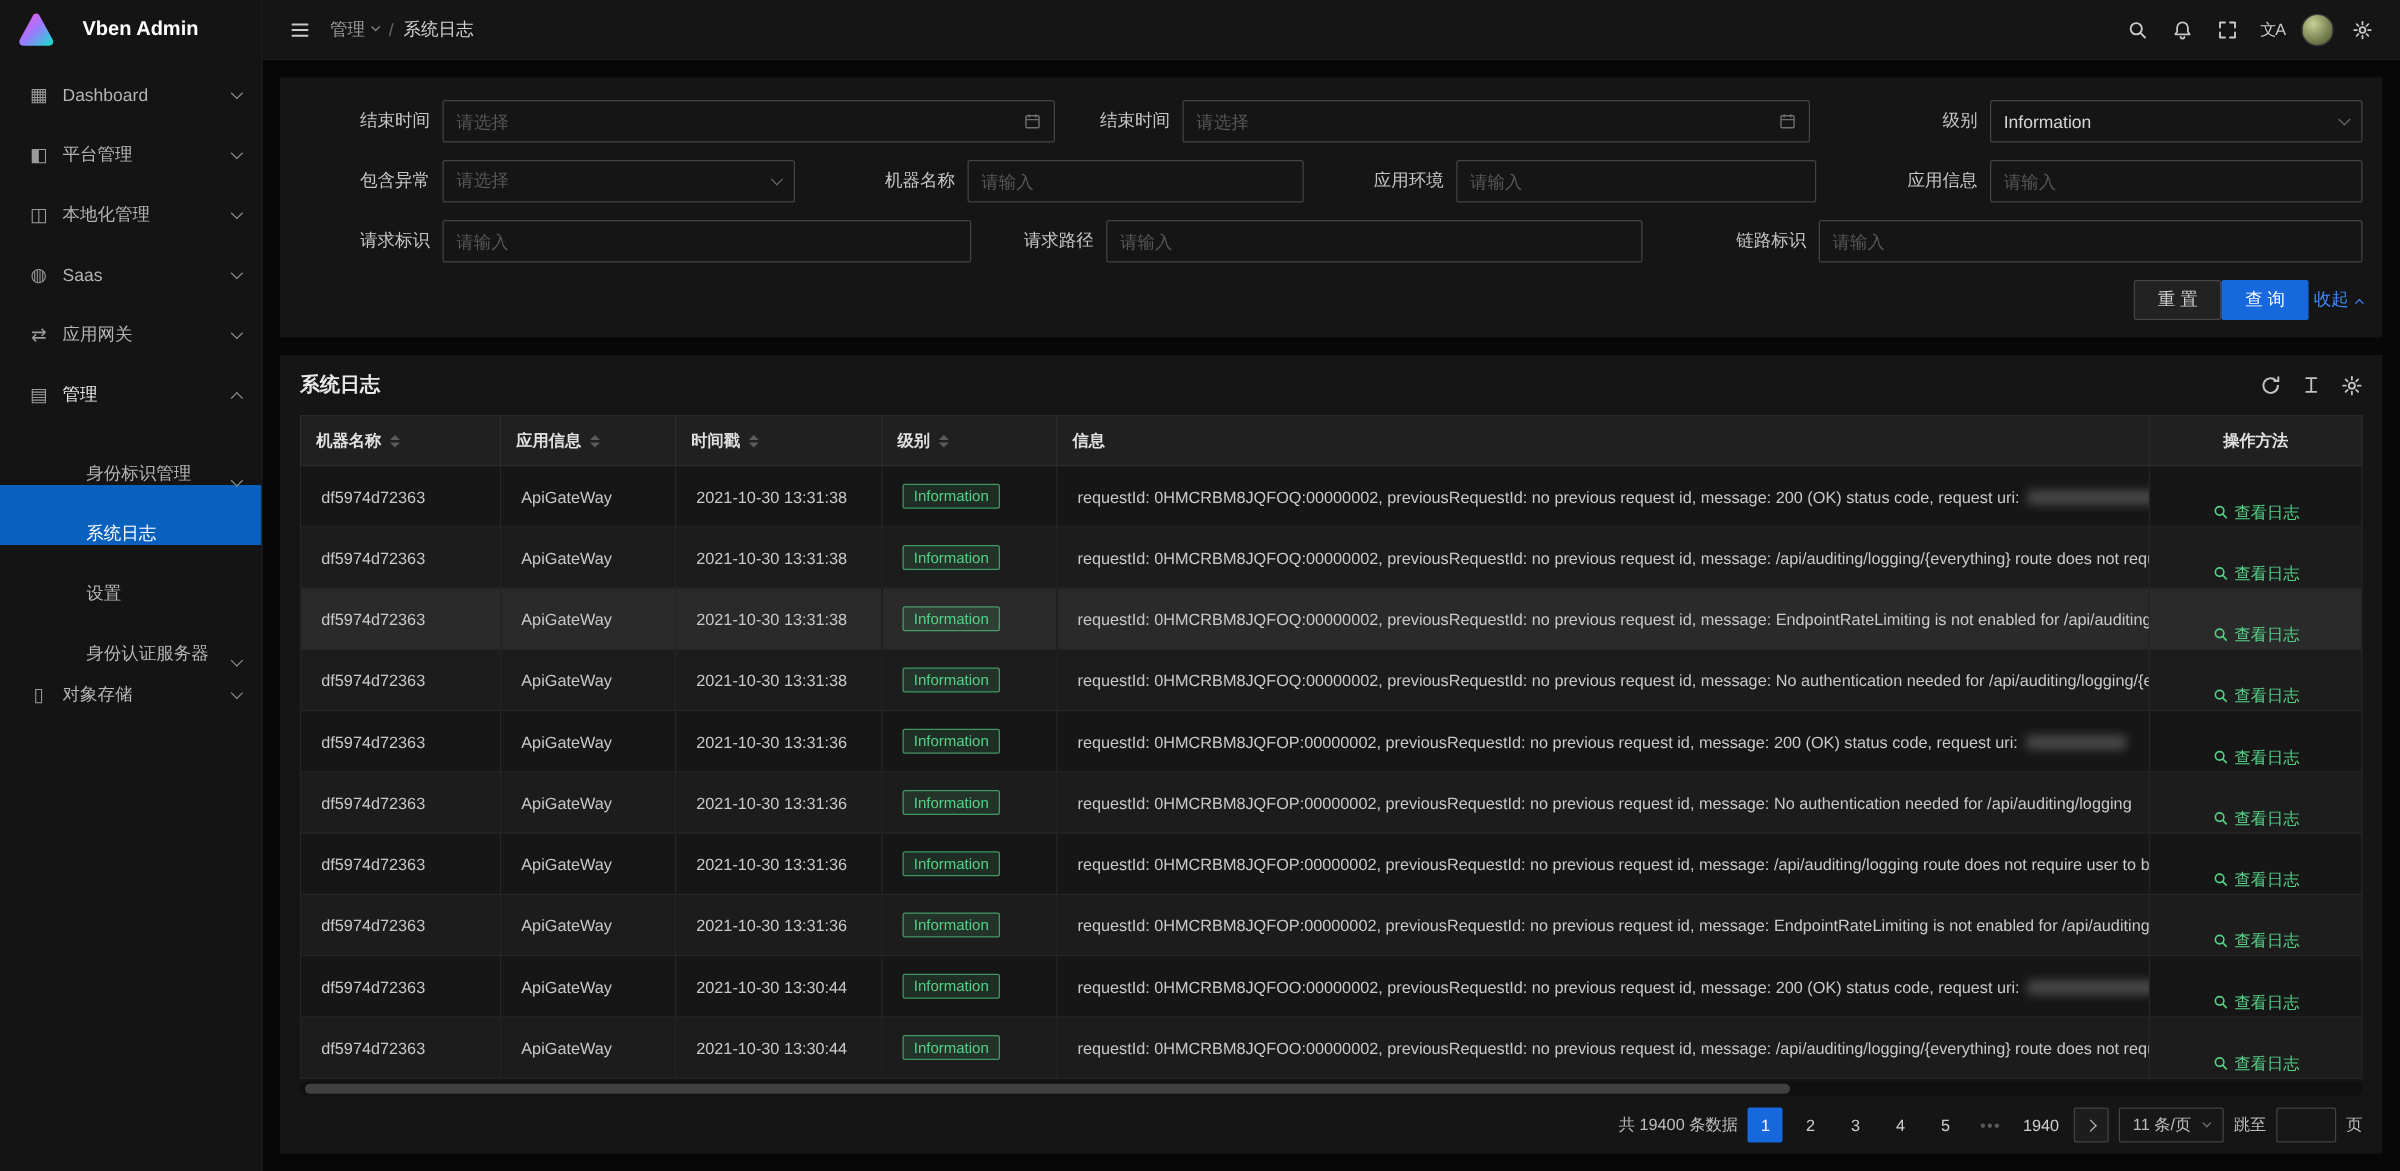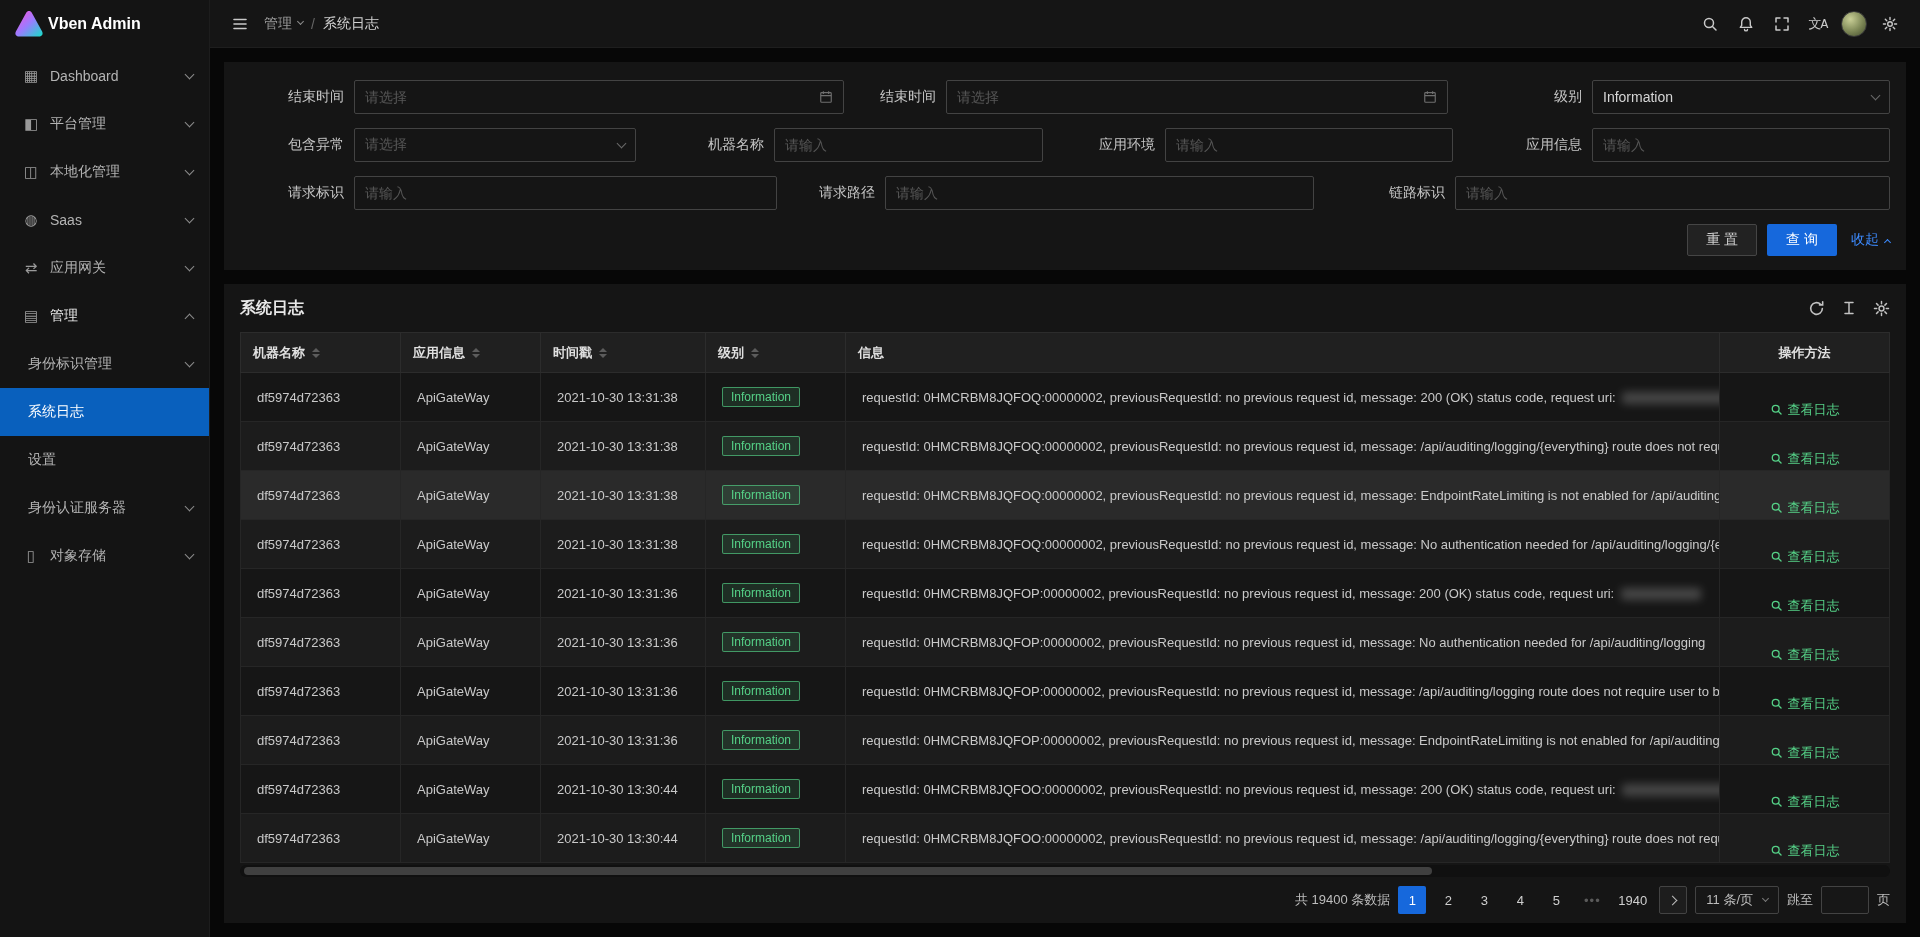--- a/index.html
+++ b/index.html
@@ -5,44 +5,44 @@
   * { box-sizing: border-box; margin: 0; padding: 0; }
   html,body { width:1920px; height:937px; overflow:hidden; }
   body {
     font-family: "Liberation Sans","DejaVu Sans",sans-serif;
     background:#070707; color:#c9c9c9; font-size:14px;
   }
   .layout { display:flex; height:100%; }
 
   
   .sidebar { width:210px; flex-shrink:0; background:#141414; border-right:1px solid #1d1d1d; }
-  .logo { height:48px; display:flex; align-items:center; gap:4px; padding:0 14px; cursor:pointer; }
+  .logo { height:48px; display:flex; align-items:center; gap:22px; padding:0 14px; cursor:pointer; }
   .logo-title { color:#ffffff; font-size:16px; font-weight:bold; white-space:nowrap; }
   .menu { padding-top:4px; }
   .menu-item { height:48px; display:flex; align-items:center; padding:0 16px 0 20px; color:#b4b4b4; cursor:pointer; white-space:nowrap; }
   .mi-icon { width:22px; margin-right:8px; color:#9a9a9a; font-size:15px; text-align:center; flex-shrink:0; }
   .mi-label { flex:1; overflow:hidden; }
   .menu-item.open { color:#e8e8e8; }
-  .submenu .menu-item { padding-left:28px; }
+  .submenu .menu-item { padding-left:69px;align-items:flex-end; }
   .menu-item.active { background:#0960bd; color:#ffffff; }
   .chev { width:7px; height:7px; border-right:1.6px solid #8c8c8c; border-bottom:1.6px solid #8c8c8c; display:inline-block; flex-shrink:0; }
   .chev.down  { transform:rotate(45deg); margin-top:-4px; }
   .chev.up    { transform:rotate(-135deg); margin-top:4px; }
   .chev.right { transform:rotate(-45deg); }
   .chev.sm { width:5px; height:5px; }
 
   
   .main { flex:1; min-width:0; display:flex; flex-direction:column; }
   .topbar { height:48px; background:#151515; border-bottom:1px solid #1e1e1e; display:flex; align-items:center; padding:0 12px; flex-shrink:0; }
   .hicon { width:36px; height:48px; display:flex; align-items:center; justify-content:center; color:#c9c9c9; cursor:pointer; }
   .breadcrumb { display:flex; align-items:center; gap:8px; margin-left:6px; }
   .bc-root { color:#9a9a9a; cursor:pointer; display:inline-flex; align-items:center; gap:6px; }
   .bc-sep { color:#666; }
   .bc-cur { color:#d2d2d2; }
-  .h-actions { margin-left:auto; display:flex; align-items:center;font-family:Liberation Mono, monospace; }
+  .h-actions { margin-left:auto; display:flex; align-items:center; }
   .translate { font-size:13px; letter-spacing:-1px; }
   .avatar { width:26px; height:26px; border-radius:50%;
     background: radial-gradient(circle at 35% 30%, #c9cf96, #7c8655 55%, #414a2c 100%);
     border:1px solid #3a3a3a; cursor:pointer; }
 
   
   .content { flex:1; padding:14px; display:flex; flex-direction:column; gap:14px; overflow:hidden; }
   .panel { background:#151515; }
 
   
@@ -54,21 +54,21 @@
   .f-input { height:34px; border:1px solid #434343; border-radius:2px; background:#151515;
     display:flex; align-items:center; padding:0 10px; gap:8px; }
   .f-input input { flex:1; min-width:0; background:transparent; border:none; outline:none;
     color:#c9c9c9; font-size:14px; font-family:inherit; }
   .f-input input::placeholder { color:#565656; }
   .f-input svg, .f-input .chev { flex-shrink:0; }
   .f-input .chev { border-color:#6a6a6a; }
   .ph { color:#565656; flex:1; }
   .sel-val { flex:1; color:#d6d6d6; }
   .icn { color:#6f6f6f; display:inline-flex; }
-  .filter-actions { display:flex; align-items:center; justify-content:flex-end; gap:10px; }
+  .filter-actions { display:flex; align-items:center; justify-content:flex-end; }
   .btn { height:32px; padding:0 18px; border-radius:2px; font-size:14px;
     display:inline-flex; align-items:center; cursor:pointer; border:1px solid transparent; white-space:nowrap; }
   .btn-default { background:#222222; border-color:#454545; color:#d0d0d0; }
   .btn-primary { background:#1668dc; color:#ffffff; }
   .link-collapse { color:#3d8bff; display:inline-flex; align-items:center; gap:6px; cursor:pointer; margin-left:4px; }
   .link-collapse .chev { border-color:#3d8bff; }
 
   
   .table-panel { flex:1; display:flex; flex-direction:column; padding:0 16px; overflow:hidden; }
   .panel-titlebar { height:48px; display:flex; align-items:center; flex-shrink:0; }

